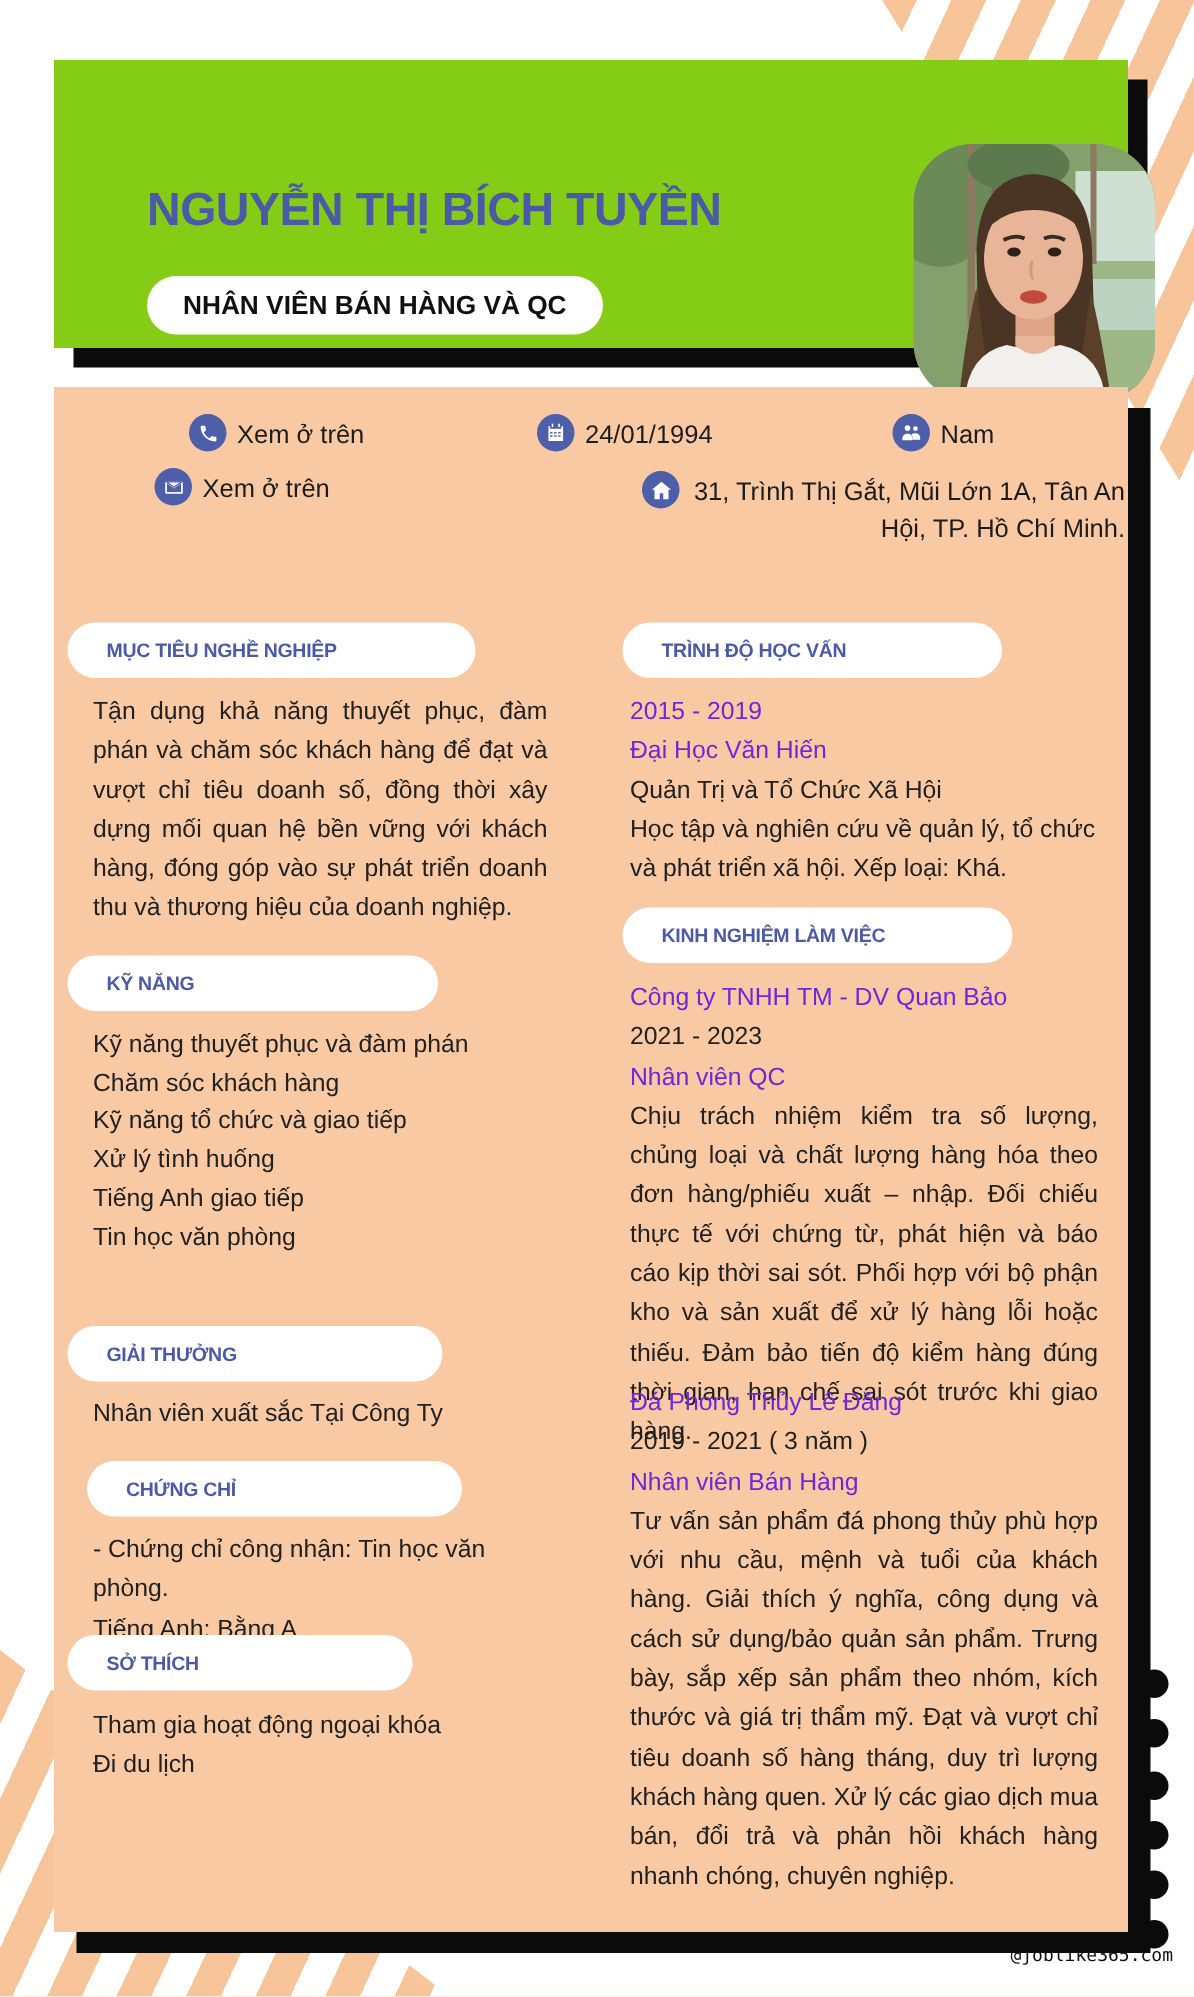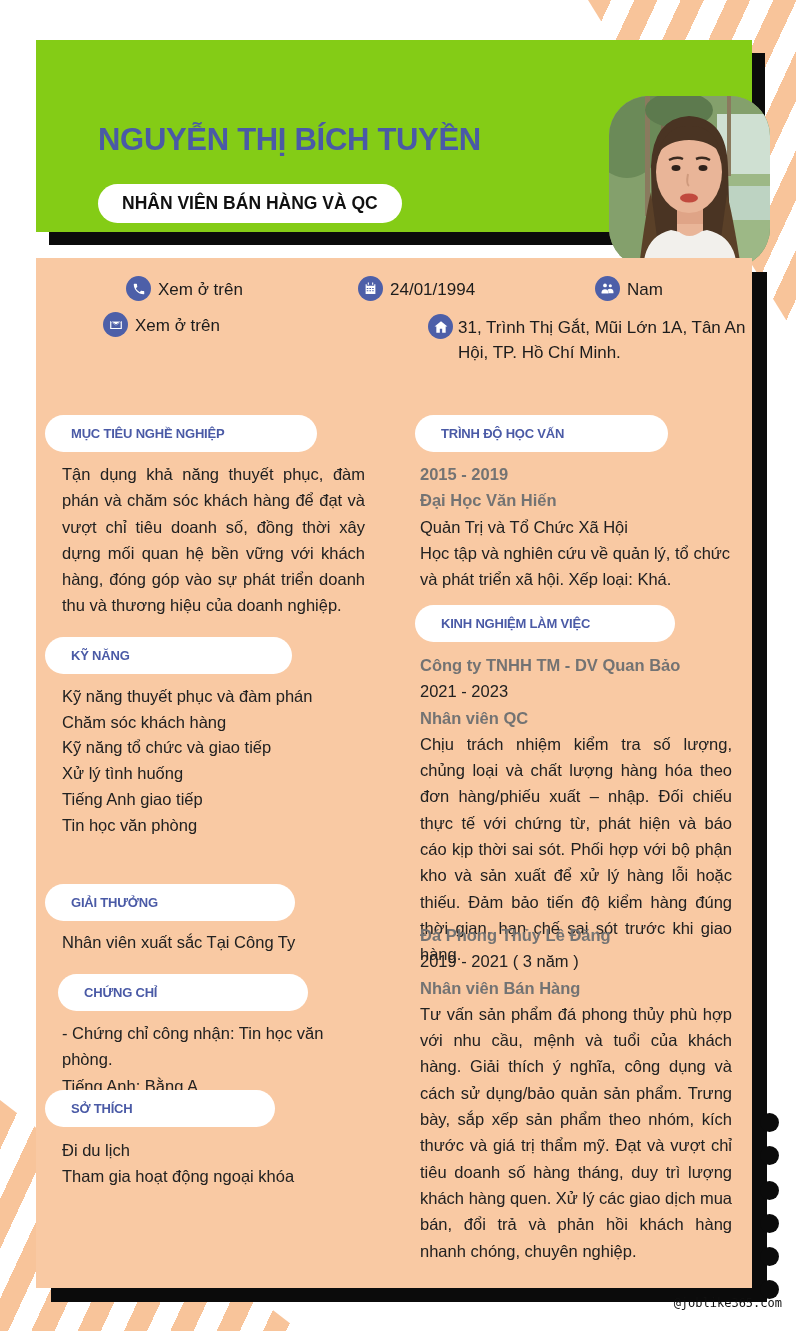--- a/index.html
+++ b/index.html
@@ -19,29 +19,29 @@
 
   .dot{width:19px;height:19px;border-radius:50%;background:#0b0b0b;left:760px;}
 
   .name{left:62px;top:82px;width:520px;font-size:31px;font-weight:800;letter-spacing:-0.3px;color:#4a5aa6;}
   .title-pill{left:62px;top:144px;background:#ffffff;border-radius:20px;padding:9px 24px;font-size:17.5px;font-weight:700;color:#101010;white-space:nowrap;}
   .photo{left:573px;top:56px;width:161px;height:172px;border-radius:40px;overflow:hidden;background:#8aa071;}
 
   
   .cicon{width:25px;height:25px;border-radius:50%;background:#4d5fa8;display:flex;align-items:center;justify-content:center;}
   .cicon svg{display:block;}
-  .ctext{font-size:17px;color:#1c1c1c;line-height:25px;}
+  .ctext{font-size:17px;color:#1c1c1c;line-height:25px;text-align:right;}
   .address{width:292px;}
 
   
   .pill{background:#ffffff;border-radius:19px;height:37px;display:flex;align-items:center;padding-left:26px;box-sizing:border-box;font-size:13px;font-weight:700;color:#4a5aa6;letter-spacing:-0.2px;}
 
   .body-text{font-size:16.5px;color:#212121;line-height:26.3px;}
   .just{text-align:justify;}
-  .b{font-weight:700;color:#737373;}
+  .b{font-weight:400;color:#6d28d9;}
   .list-line{display:block;}
 
   .watermark{right:14px;top:1296px;font-family:"DejaVu Sans Mono", monospace;font-size:12px;color:#101010;}
 </style>
 </head>
 <body>
 
 <div id="page">
 
   <div class="abs stripes stripes-tr"></div>
@@ -147,22 +147,22 @@
   <div class="abs body-text" style="left:62px;top:929px;width:310px">Nhân viên xuất sắc Tại Công Ty</div>
 
   <div class="abs pill" style="left:58px;top:974px;width:250px">CHỨNG CHỈ</div>
   <div class="abs body-text" style="left:62px;top:1020px;width:310px">
     <span class="list-line">- Chứng chỉ công nhận: Tin học văn phòng.</span>
     <span class="list-line">Tiếng Anh: Bằng A</span>
   </div>
 
   <div class="abs pill" style="left:45px;top:1090px;width:230px">SỞ THÍCH</div>
   <div class="abs body-text" style="left:62px;top:1137px;width:310px">
+    <span class="list-line">Tham gia hoạt động ngoại khóa</span>
     <span class="list-line">Đi du lịch</span>
-    <span class="list-line">Tham gia hoạt động ngoại khóa</span>
   </div>
 
   <div class="abs pill" style="left:415px;top:415px;width:253px">TRÌNH ĐỘ HỌC VẤN</div>
   <div class="abs body-text" style="left:420px;top:461px;width:312px">
     <span class="list-line b">2015 - 2019</span>
     <span class="list-line b">Đại Học Văn Hiến</span>
     <span class="list-line">Quản Trị và Tổ Chức Xã Hội</span>
     <span class="list-line">Học tập và nghiên cứu về quản lý, tổ chức và phát triển xã hội. Xếp loại: Khá.</span>
   </div>
 

